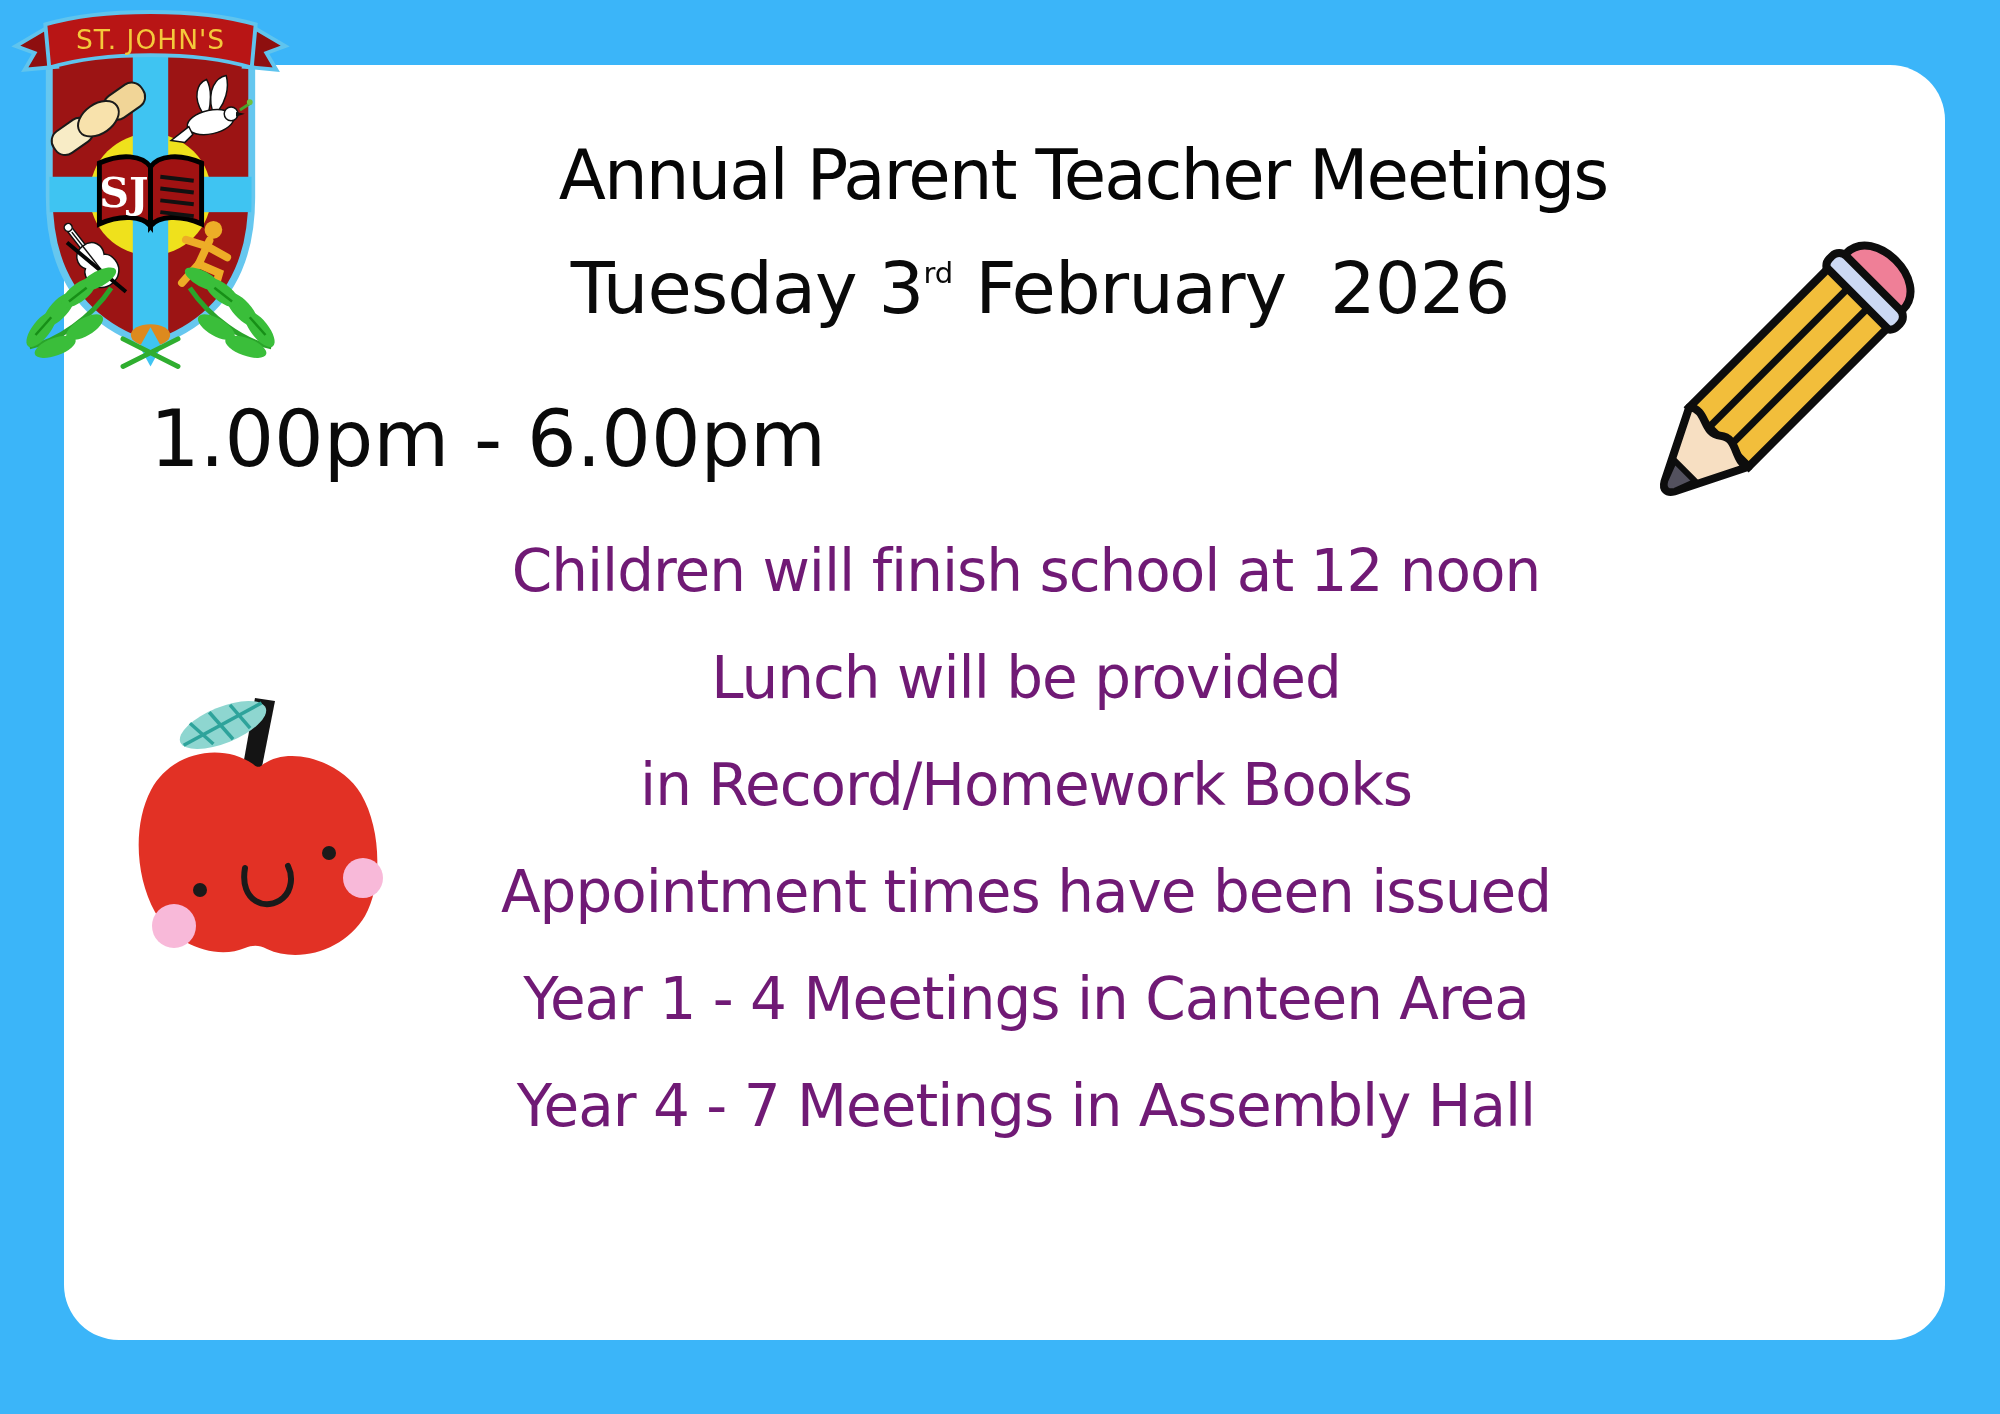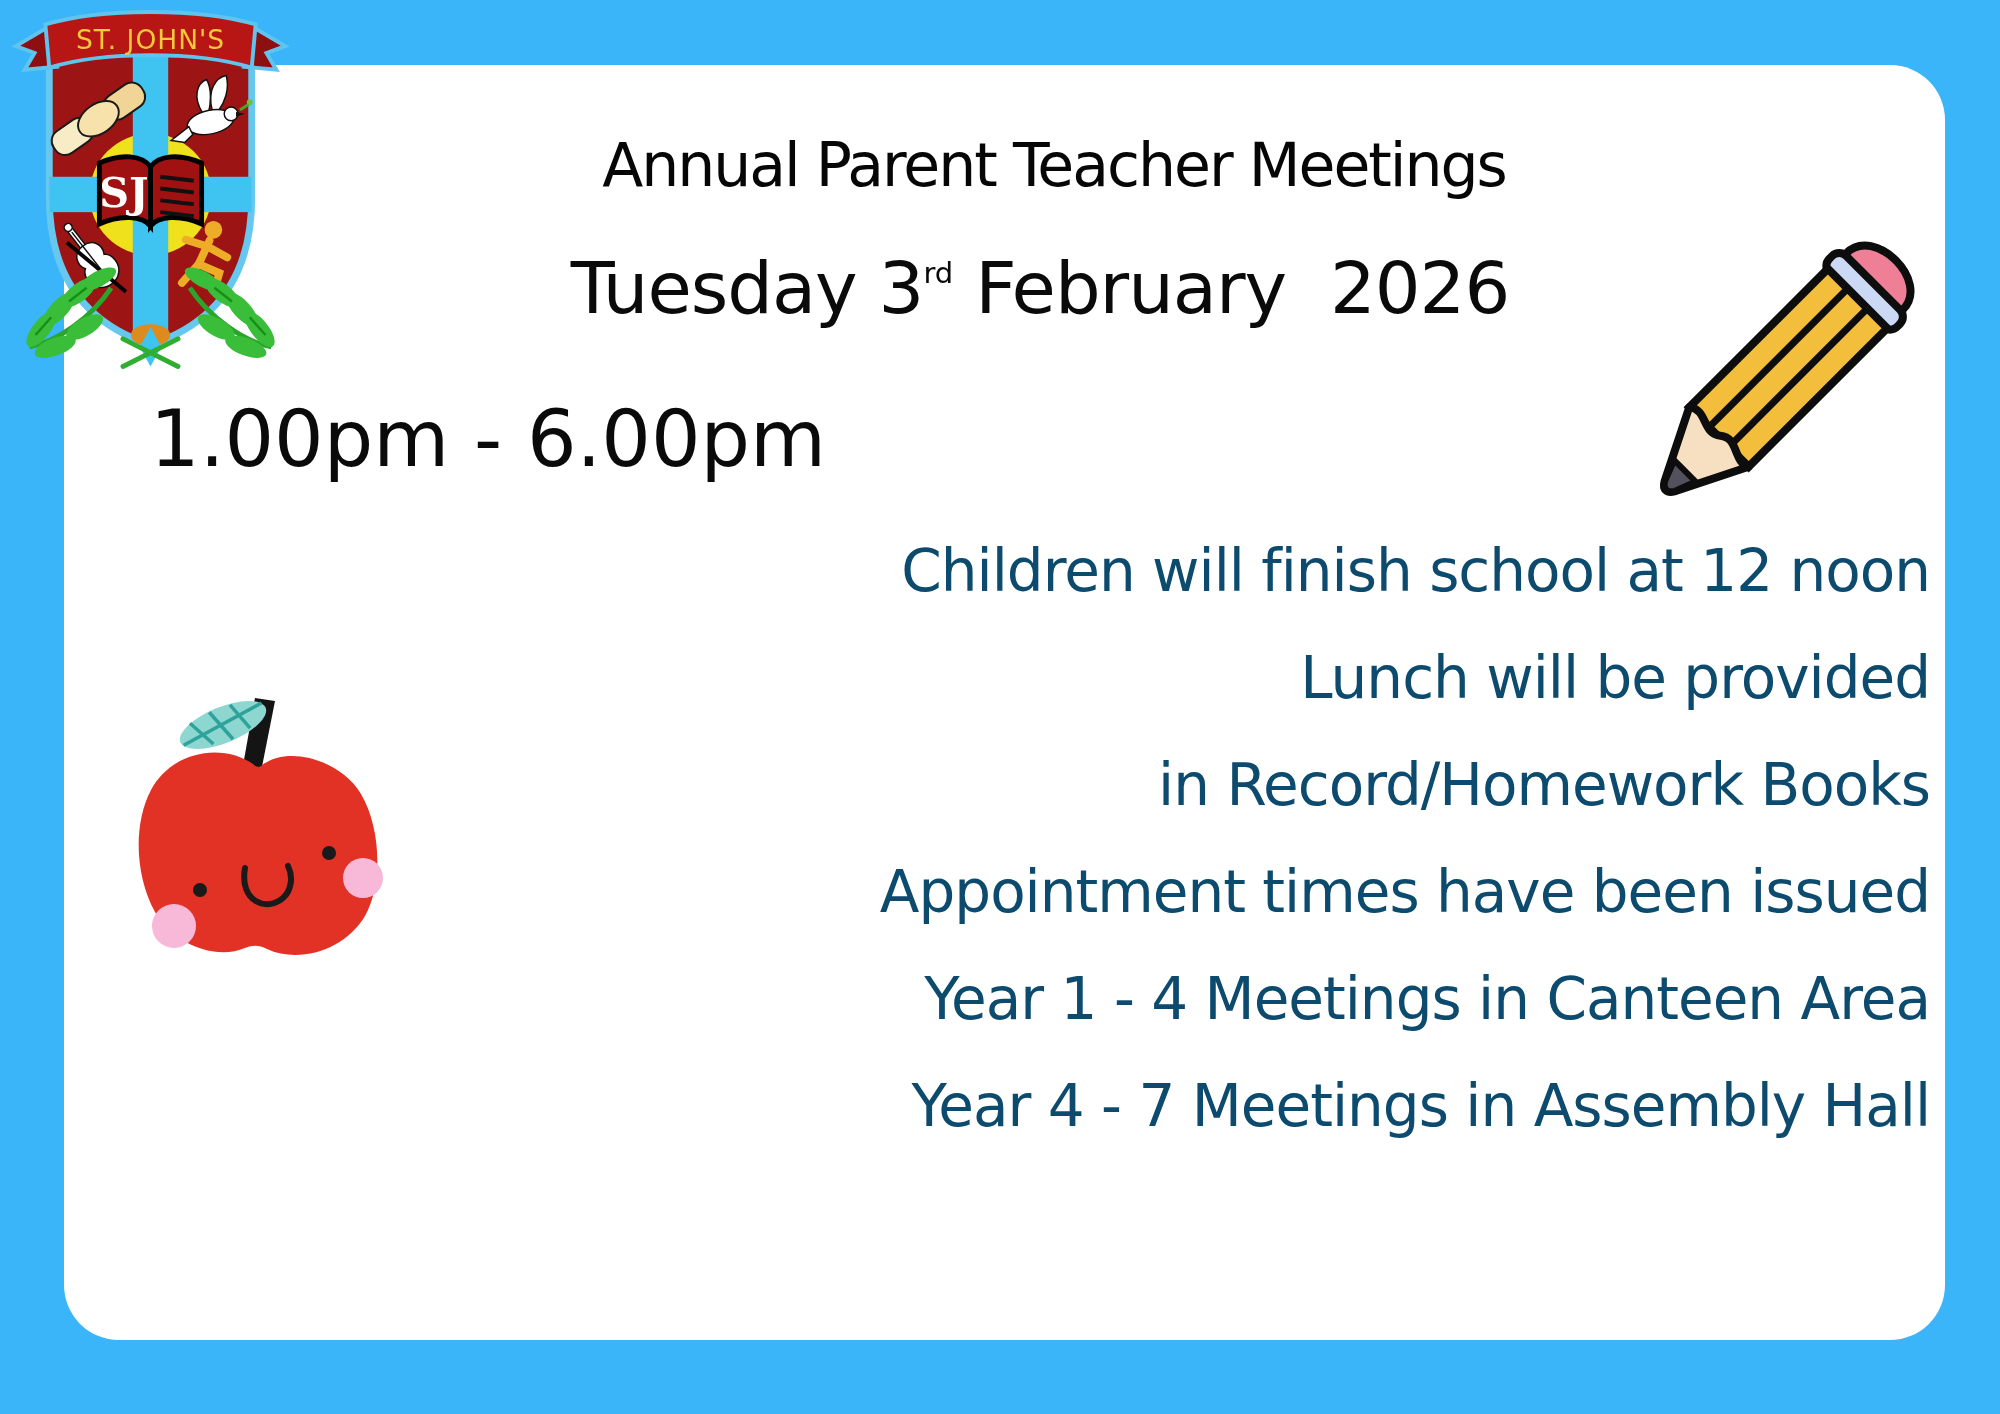--- a/index.html
+++ b/index.html
@@ -6,40 +6,40 @@
   body{
     width:2000px;height:1414px;position:relative;overflow:hidden;
     font-family:"DejaVu Sans",sans-serif;
     background:#3BB5F9;
   }
   .card{
     position:absolute;left:64px;top:65px;right:55px;bottom:74px;
     background:#ffffff;border-radius:55px;
   }
   .page-title{
-    position:absolute;left:234px;top:95px;width:1640px;
-    text-align:center;font-size:60px;font-weight:400;color:#060606;
+    position:absolute;left:263px;top:95px;width:1640px;
+    text-align:center;font-size:69px;font-weight:400;color:#060606;
     letter-spacing:-2px;white-space:nowrap;line-height:1;
   }
   .event-date{
     position:absolute;left:150px;top:252px;width:1780px;
     text-align:center;font-size:72px;color:#0a0a0a;
     letter-spacing:-1px;white-space:pre;line-height:1;
   }
   .event-date .ordinal{
     font-size:29px;position:relative;top:-30px;letter-spacing:0;
   }
   .event-time{
     position:absolute;left:150px;top:400px;width:1780px;
     font-size:78px;color:#0a0a0a;
     letter-spacing:0;line-height:1;
   }
   .body-block{
-    position:absolute;left:110px;top:518px;width:1820px;
-    text-align:right;color:#0c4a6e;
+    position:absolute;left:116px;top:518px;width:1820px;
+    text-align:center;color:#701a75;
   }
   .body-block p{
     margin:0;font-size:58px;line-height:107px;letter-spacing:-1px;white-space:nowrap;
   }
   .crest{position:absolute;left:8px;top:2px;width:285px;height:380px;}
   .pencil{position:absolute;left:1622px;top:198px;width:324px;height:348px;}
   .apple{position:absolute;left:125px;top:668px;width:262px;height:302px;}
 </style>
 </head>
 <body>

